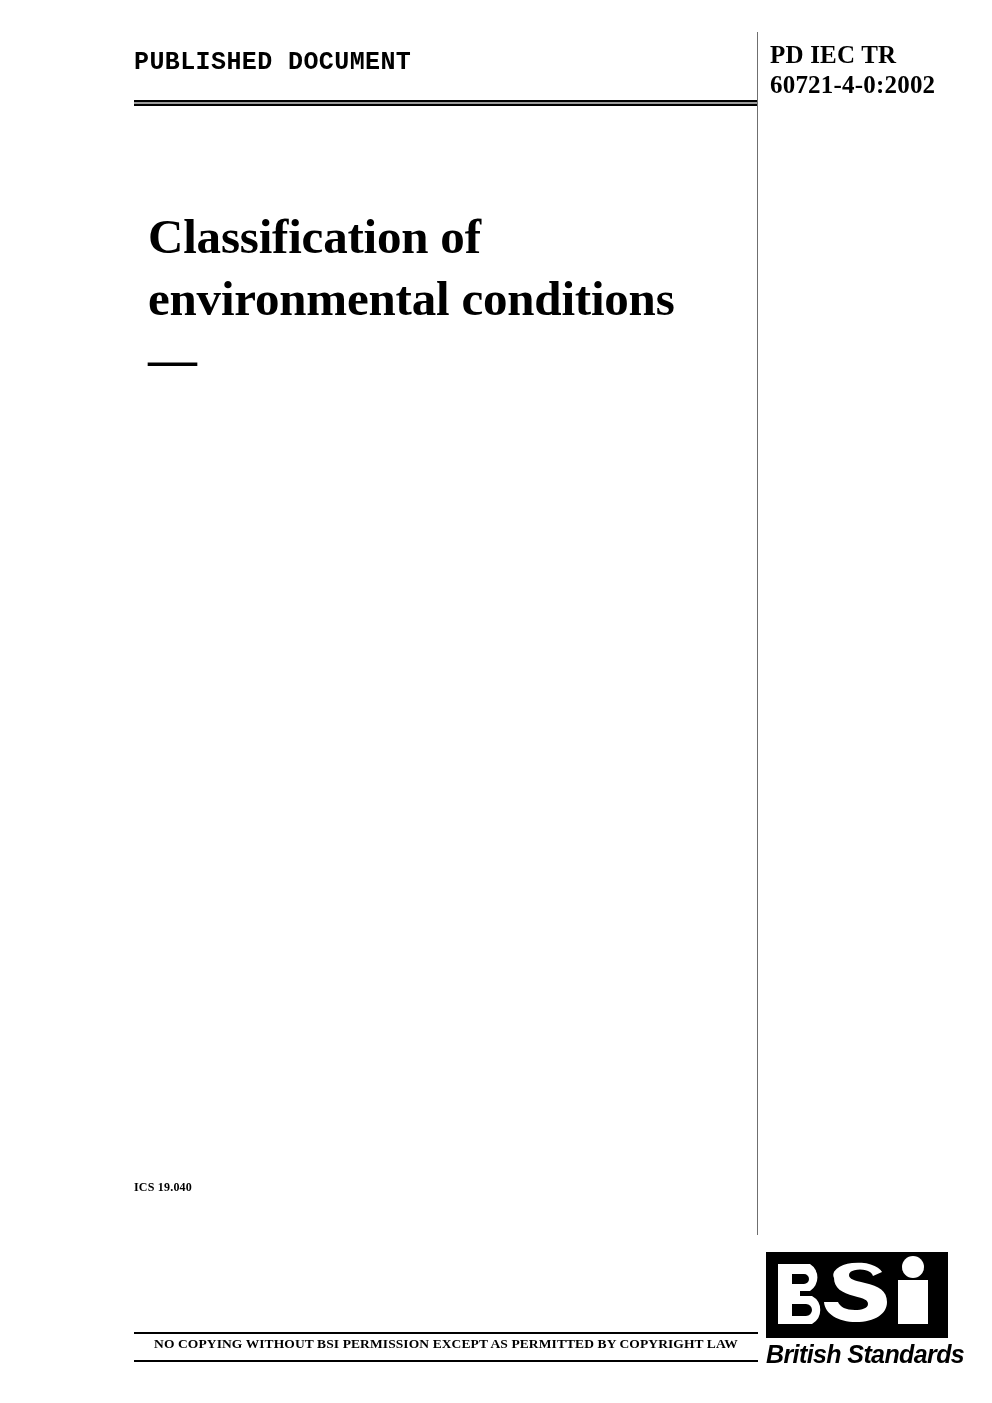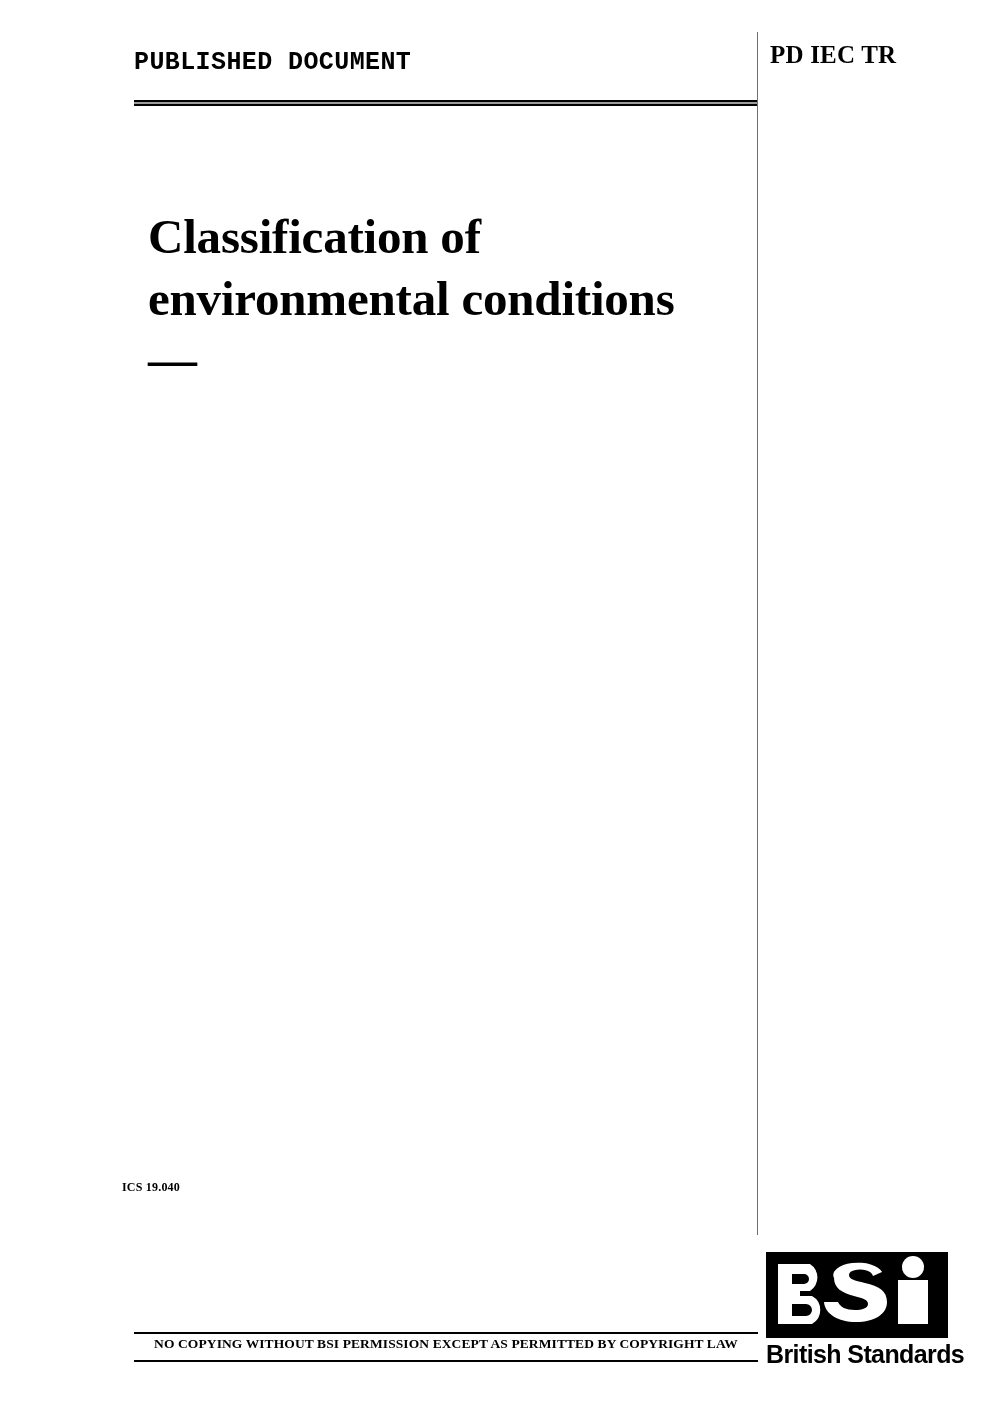--- a/index.html
+++ b/index.html
@@ -100,21 +100,21 @@
     font-size: 26.5px;
     font-weight: bold;
     line-height: 1.27;
     letter-spacing: -0.1px;
     margin: 0;
   }
 
   
   .ics {
     position: absolute;
-    left: 122px;
+    left: 134px;
     top: 1180px;
     font-family: "Liberation Serif", serif;
     font-size: 12px;
     font-weight: bold;
     letter-spacing: 0.2px;
   }
 
   
   .footer-rule-top {
     position: absolute;
@@ -144,20 +144,21 @@
     letter-spacing: 0.1px;
   }
 
   
   .bsi-logo {
     position: absolute;
     left: 766px;
     top: 1252px;
     width: 194px;
     height: 118px;
+    font-style: italic;
   }
   .bsi-mark {
     position: absolute;
     left: 0;
     top: 0;
     width: 182px;
     height: 86px;
   }
   .bsi-word {
     position: absolute;
@@ -173,20 +174,21 @@
 </style>
 </head>
 <body>
 
 <div class="page">
 
   <div class="header-row">
     <div class="doc-type">PUBLISHED DOCUMENT</div>
     <div class="doc-ref">
       <div>PD IEC TR</div>
+      <div>60721-4-0:2002</div>
     </div>
   </div>
 
   <div class="header-rule"></div>
 
   <div class="v-divider"></div>
 
   <div class="title-block">
     <h1 class="main-title">Classification of environmental conditions —</h1>
   </div>

